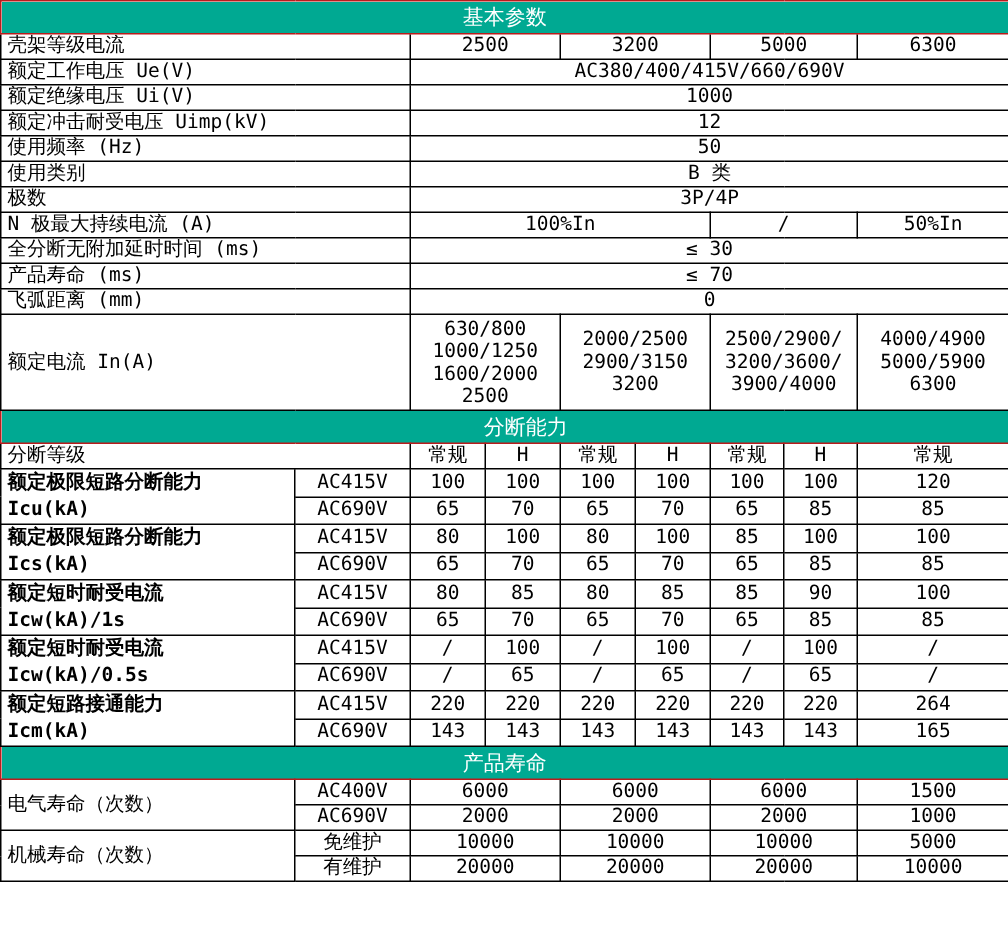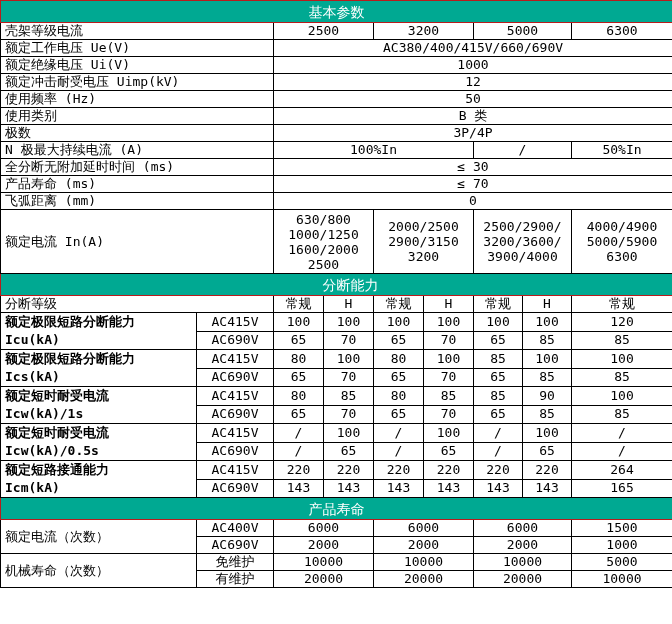--- a/index.html
+++ b/index.html
@@ -271,21 +271,21 @@
     <td>143</td>
     <td>143</td>
     <td>165</td>
   </tr>
 
   <tr class="sec">
     <td colspan="9" class="secbg" style="background: rgb(0, 169, 146); color: rgb(255, 255, 255);">产品寿命</td>
   </tr>
 
   <tr class="liferow">
-    <td rowspan="2" class="lbl">额定电流（次数）</td>
+    <td rowspan="2" class="lbl">电气寿命（次数）</td>
     <td>AC400V</td>
     <td colspan="2">6000</td>
     <td colspan="2">6000</td>
     <td colspan="2">6000</td>
     <td>1500</td>
   </tr>
   <tr class="liferow">
     <td>AC690V</td>
     <td colspan="2">2000</td>
     <td colspan="2">2000</td>

